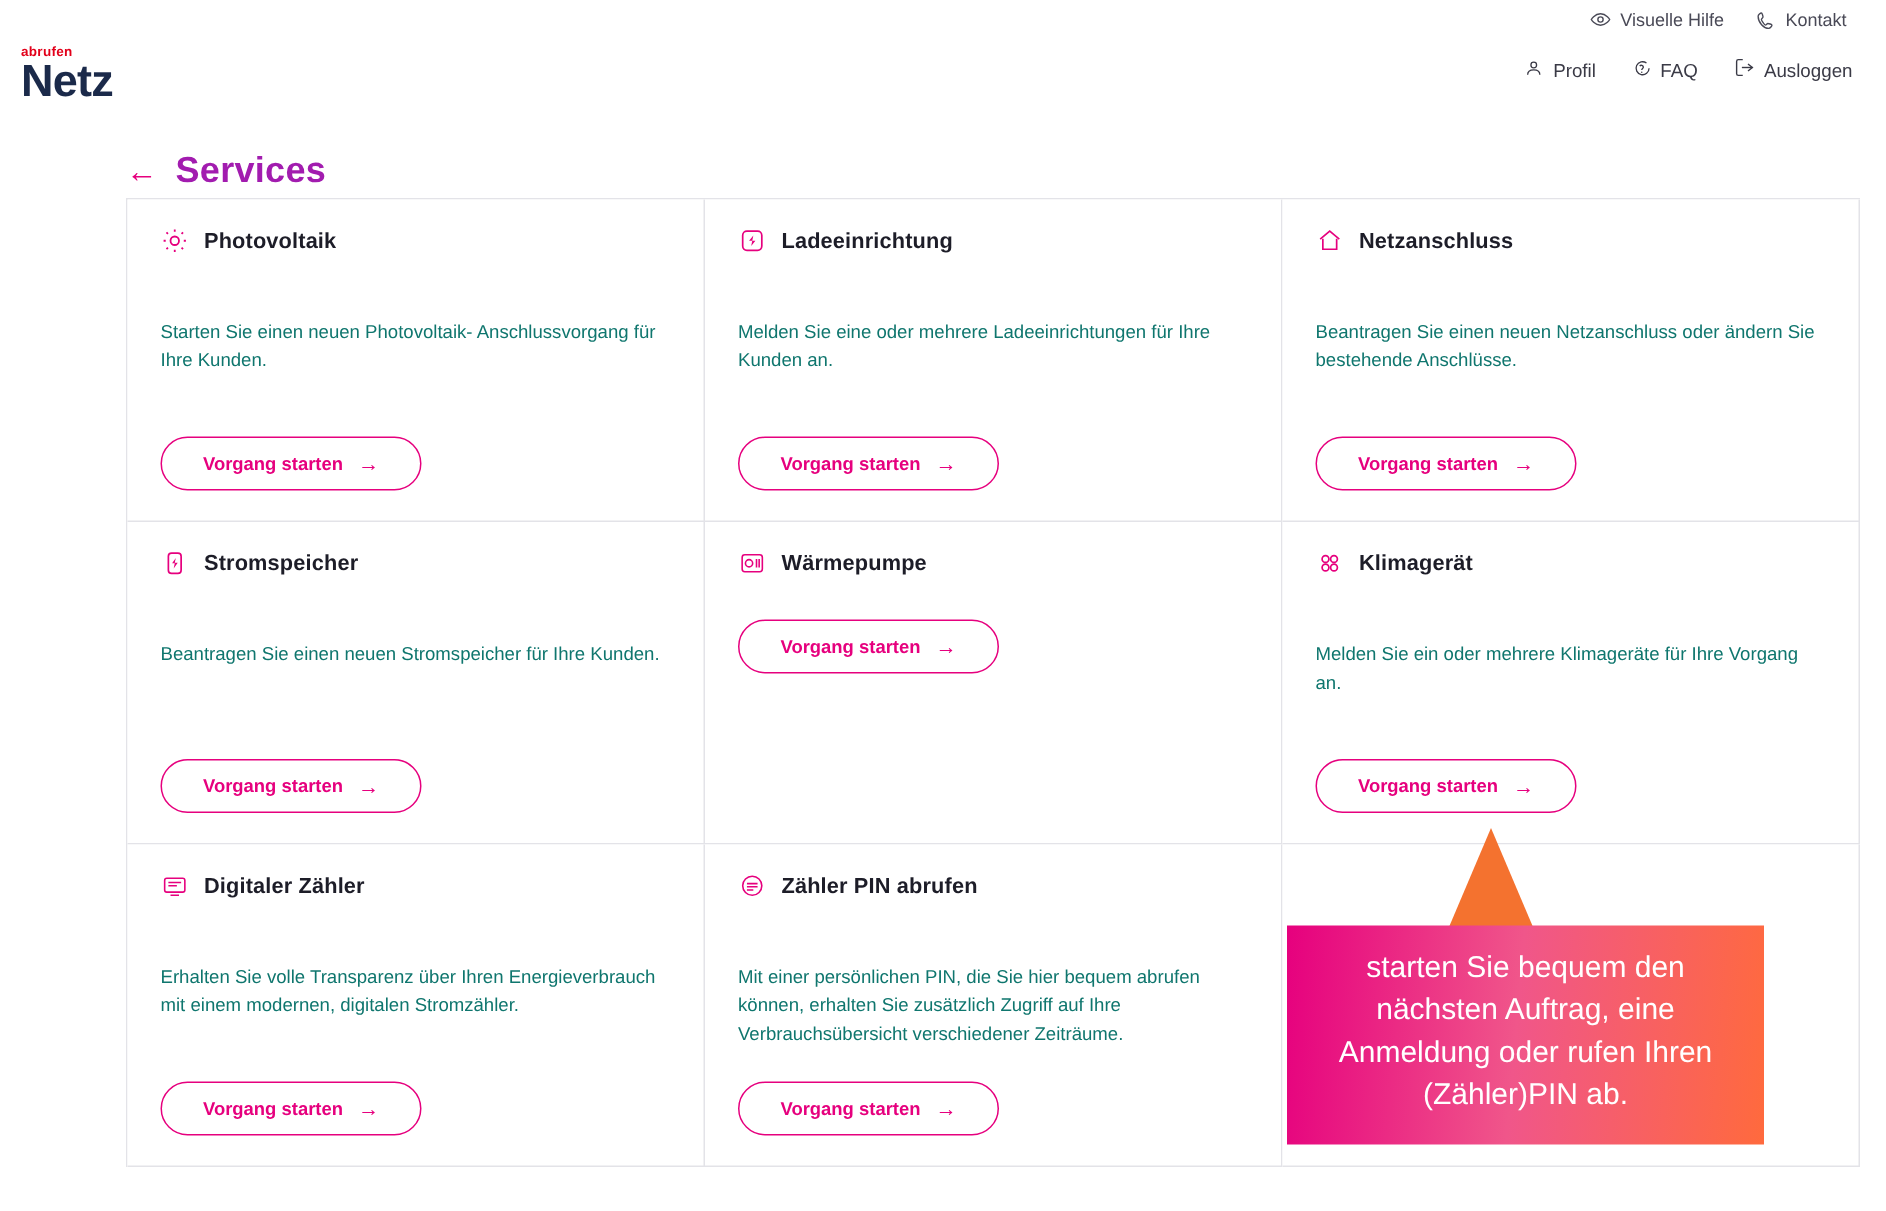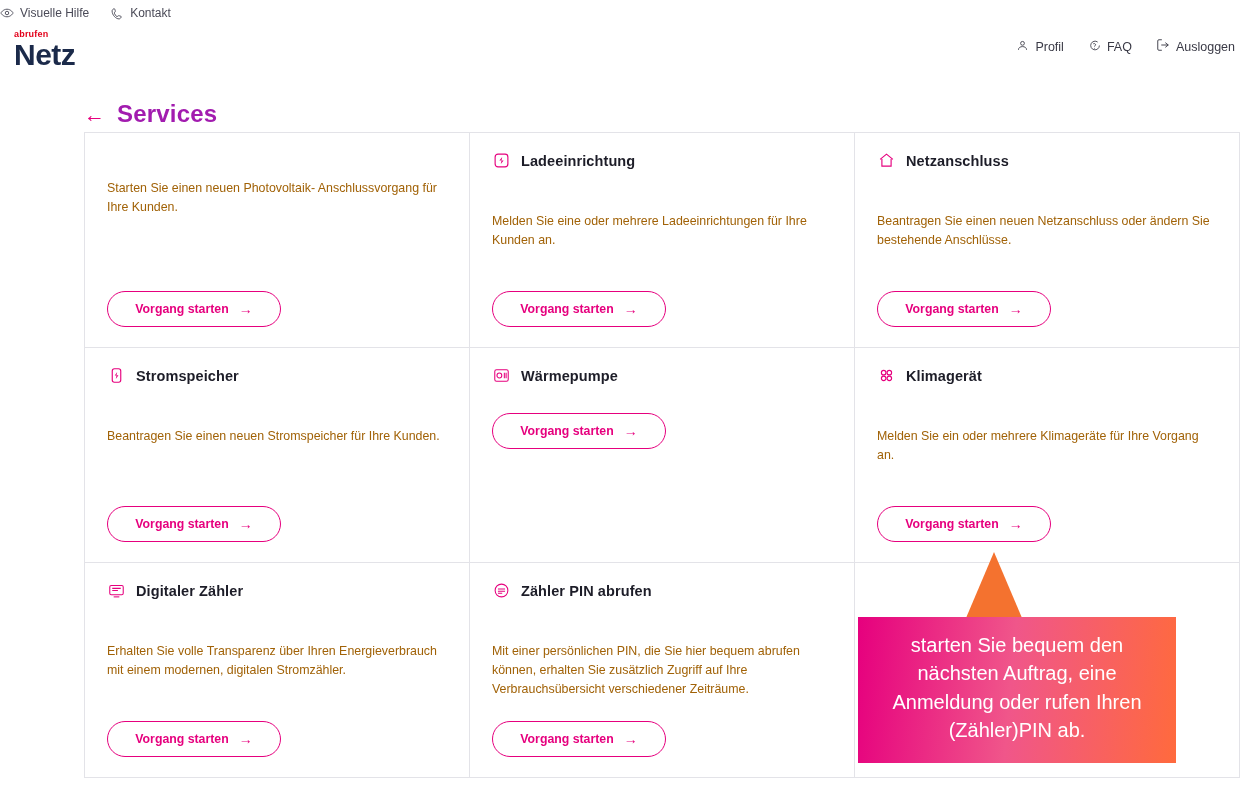--- a/index.html
+++ b/index.html
@@ -15,23 +15,24 @@
     width: 1257px; height: 807px;
     background: #ffffff;
   }
 
   
   .topbar {
     position: absolute;
     top: 0; left: 0; right: 0;
     height: 26px;
     display: flex;
-    justify-content: flex-start;
+    justify-content: flex-end;
     align-items: center;
     gap: 22px;
+    padding-right: 26px;
     font-size: 12px;
     color: #4a4a57;
   }
   .topbar .util {
     display: flex; align-items: center; gap: 6px;
     cursor: pointer;
   }
   .topbar svg { display: block; }
 
   
@@ -127,21 +128,21 @@
   }
   .card-title {
     font-size: 14.5px;
     font-weight: 700;
     color: #1d1d28;
     letter-spacing: .1px;
   }
   .card-desc {
     font-size: 12.4px;
     line-height: 1.55;
-    color: #a16207;
+    color: #0f766e;
     margin-top: 28px;
     max-width: 350px;
     flex: 1 1 auto;
   }
   .btn {
     margin-top: 14px;
     align-self: flex-start;
     border: 1.4px solid #e6007e;
     color: #e6007e;
     background: #fff;
@@ -246,20 +247,29 @@
   </div>
 
   <div class="page-header">
     <span class="back-arrow">←</span>
     <span class="page-title">Services</span>
   </div>
 
   <div class="grid">
 
     <div class="card">
+      <div class="card-head">
+        <span class="card-icon">
+          <svg width="17" height="17" viewBox="0 0 24 24" fill="none" stroke="#e6007e" stroke-width="1.7">
+            <circle cx="12" cy="12" r="4"></circle>
+            <path d="M12 1.5v2M12 20.5v2M3.5 12h-2M22.5 12h-2M5.6 5.6L4.2 4.2M19.8 19.8l-1.4-1.4M18.4 5.6l1.4-1.4M4.2 19.8l1.4-1.4"></path>
+          </svg>
+        </span>
+        <span class="card-title">Photovoltaik</span>
+      </div>
       <div class="card-desc">Starten Sie einen neuen Photovoltaik- Anschlussvorgang für Ihre Kunden.</div>
       <div class="btn">
         <span>Vorgang starten</span>
         <span class="arrow">→</span>
       </div>
     </div>
 
     <div class="card">
       <div class="card-head">
         <span class="card-icon">

